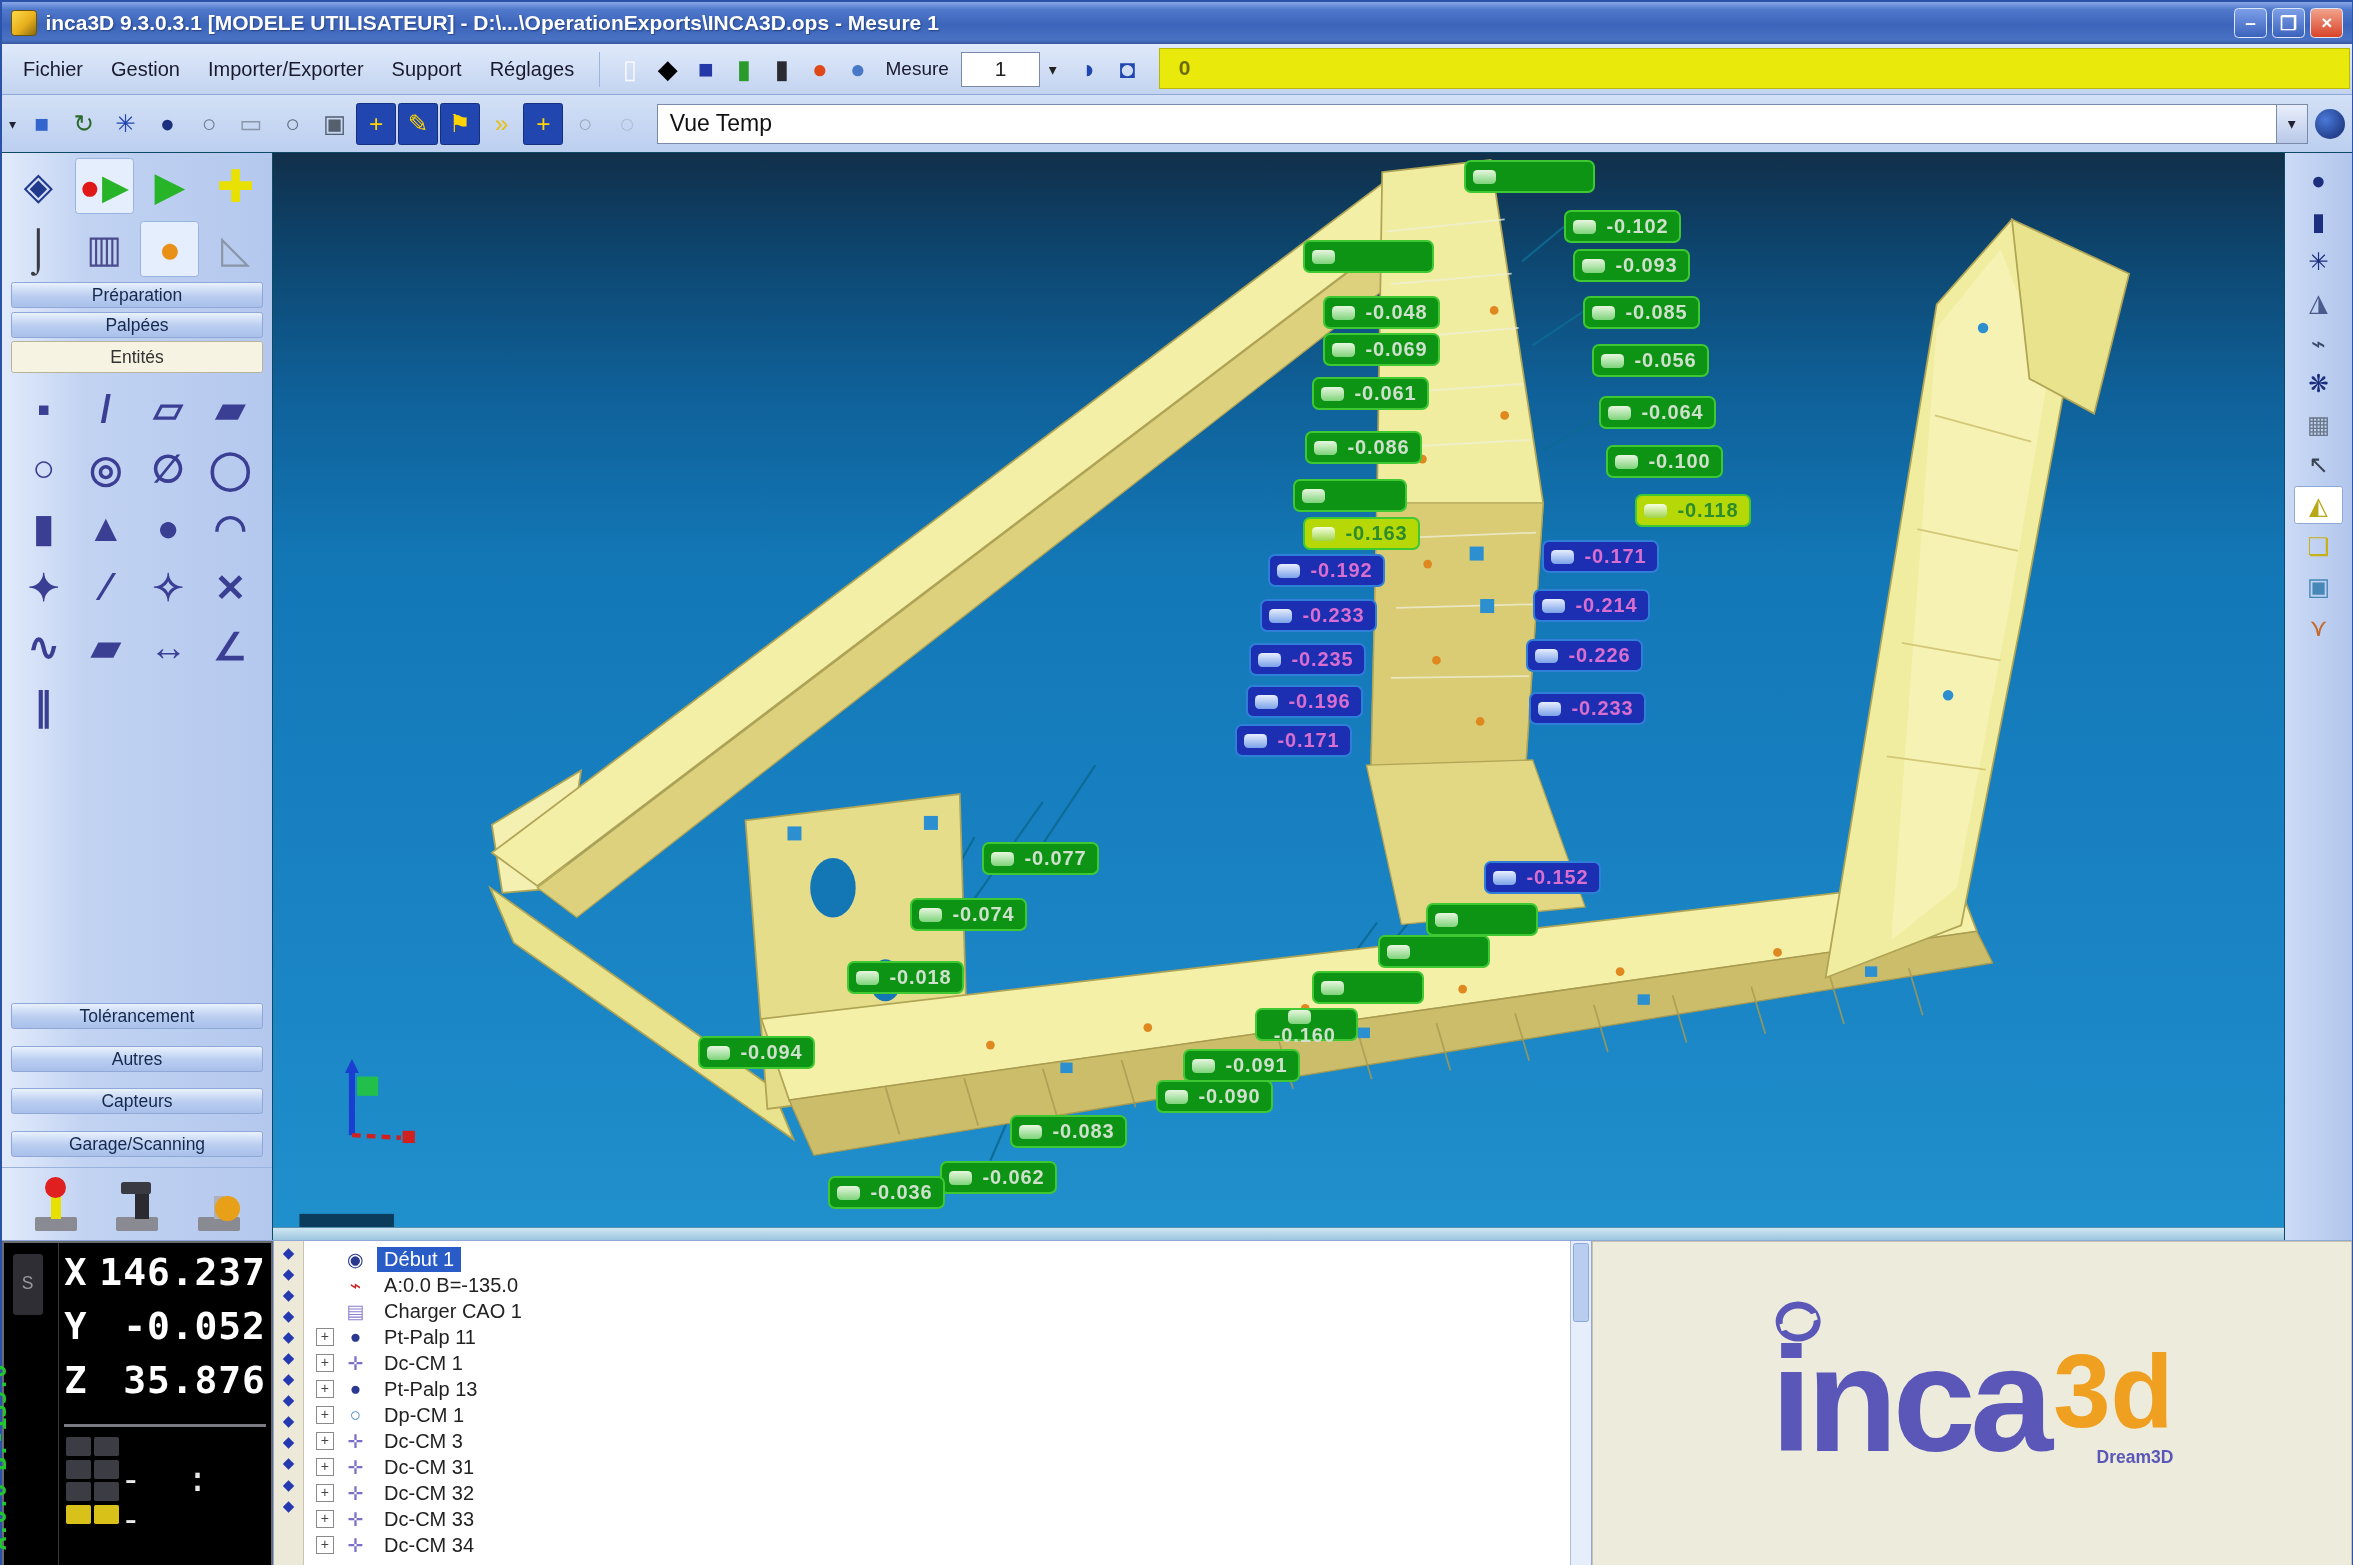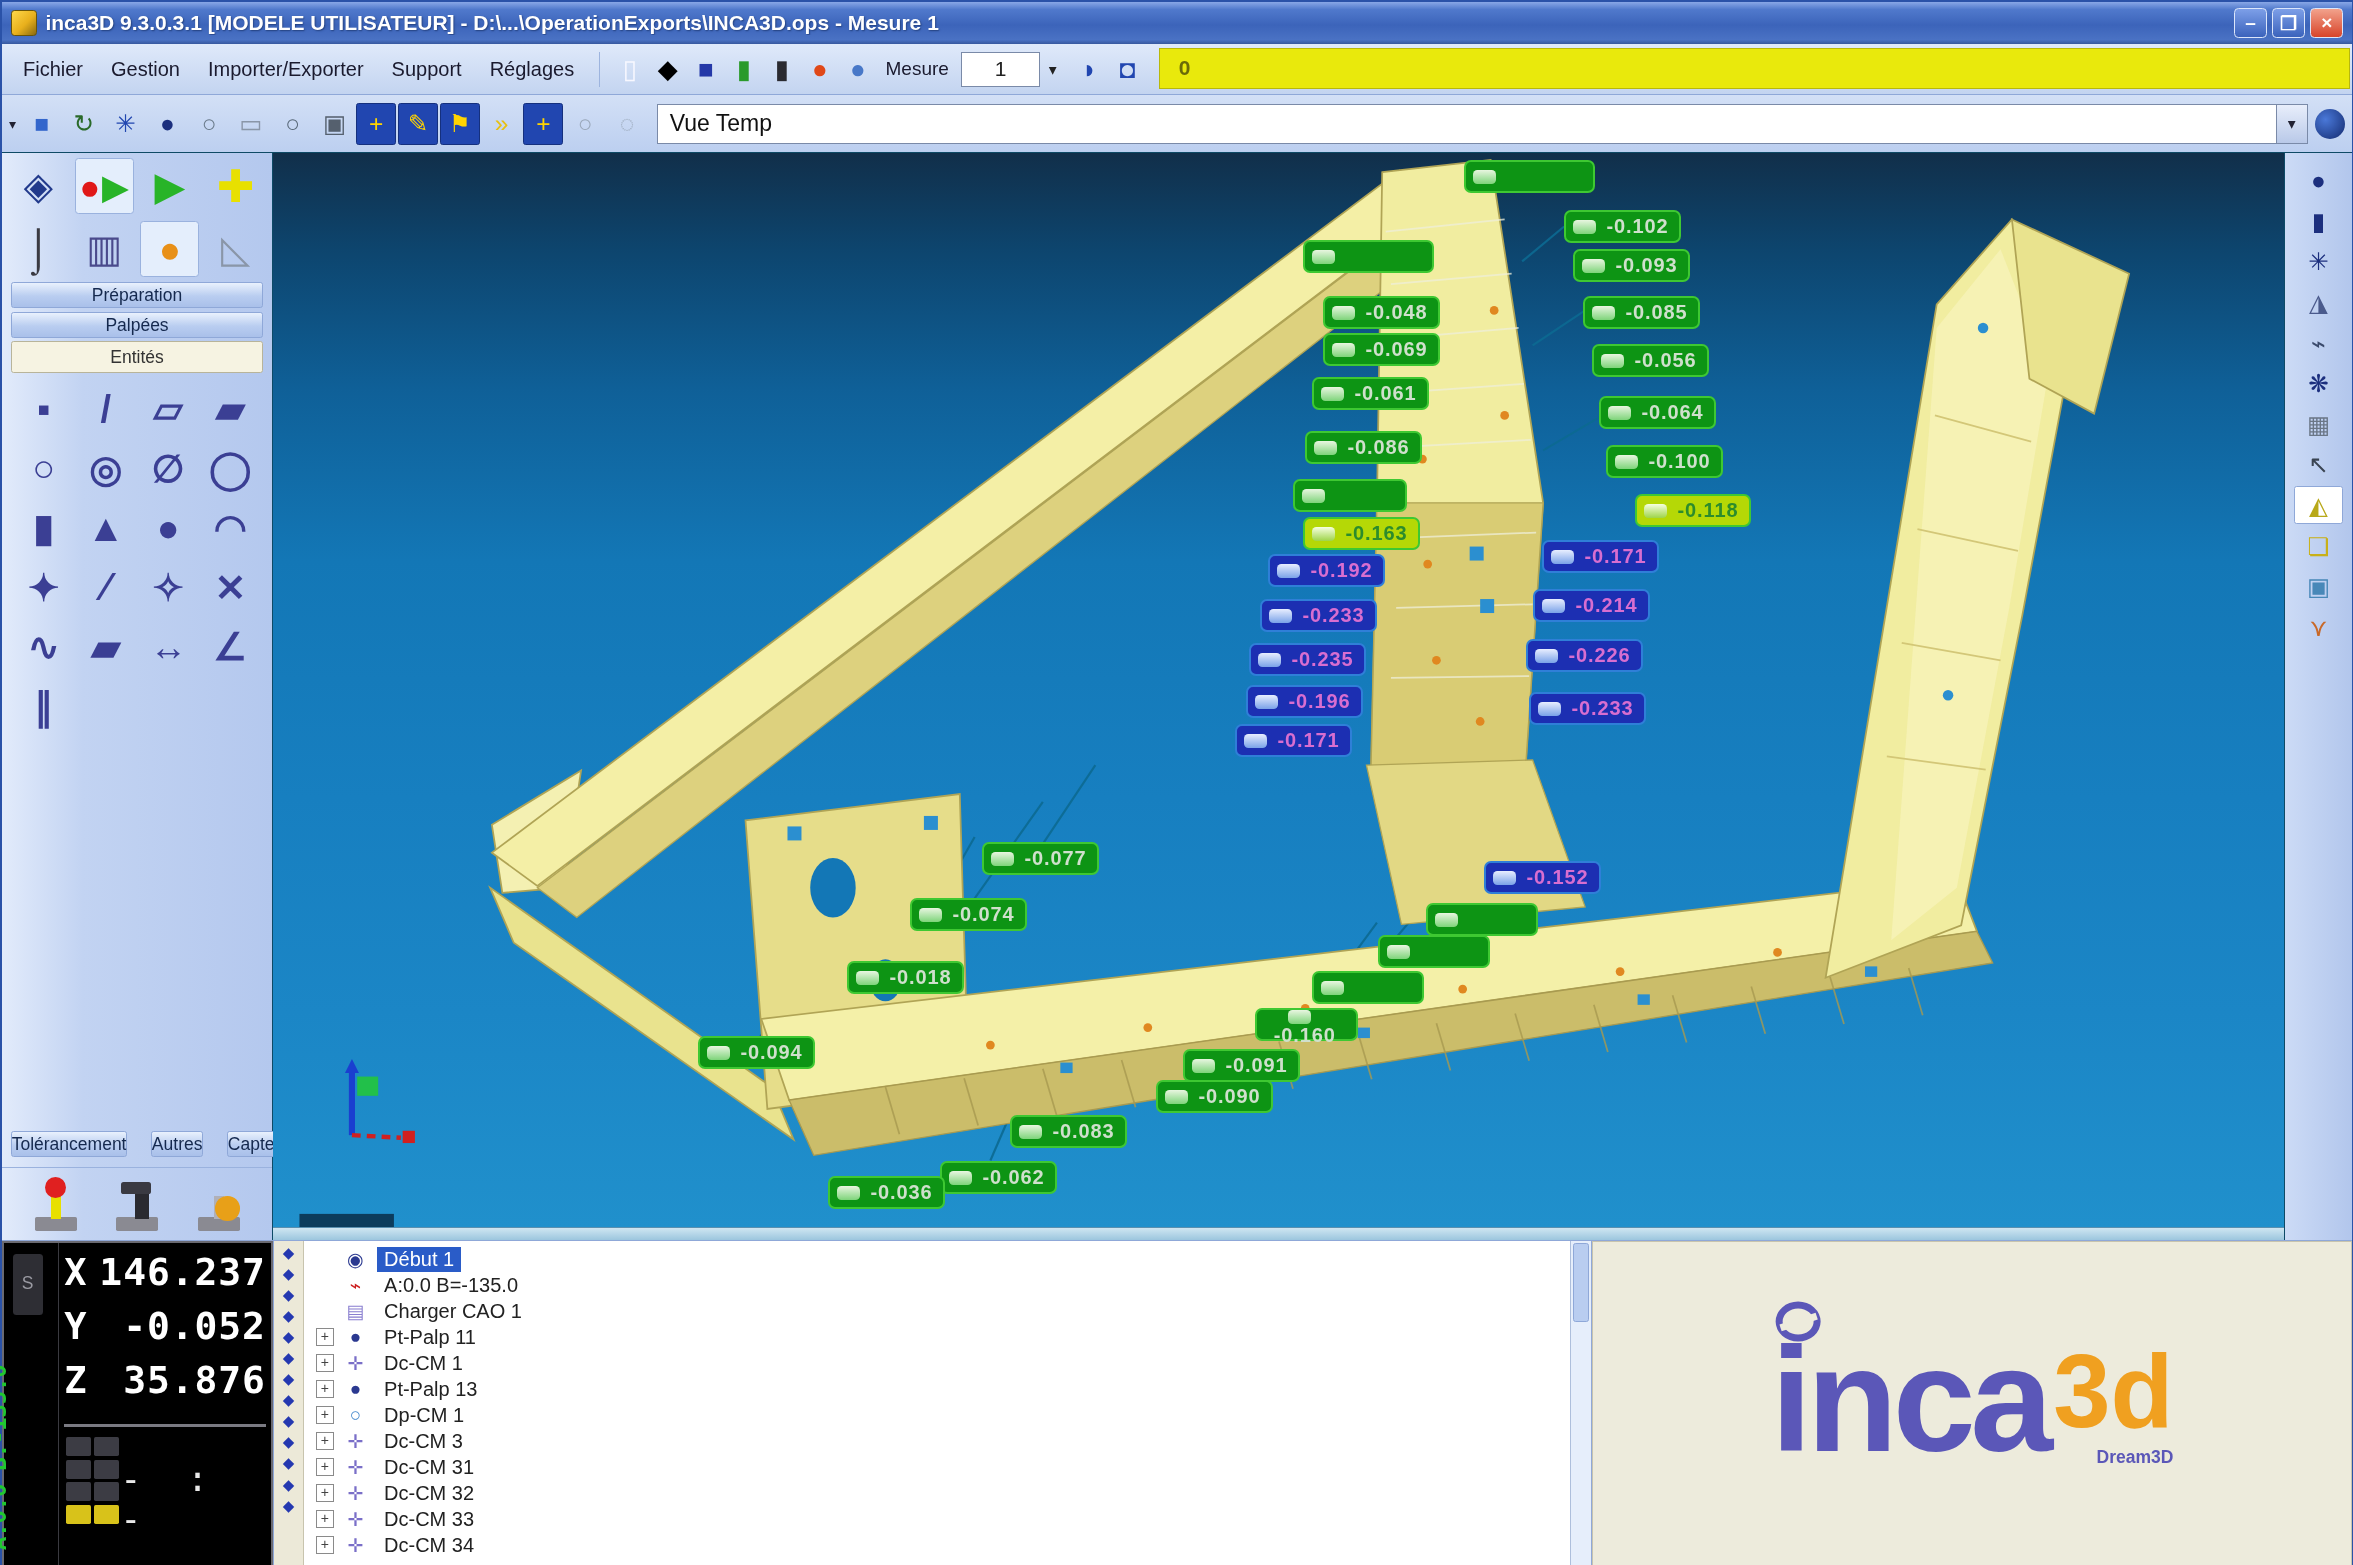--- a/index.html
+++ b/index.html
@@ -66,21 +66,21 @@
   .big-btn span { line-height:1; }
   .side-sec { margin:3.5px 8.7px 0; height:26px; text-align:center; font-size:17.5px; color:#15294e;
     background:linear-gradient(180deg,#e9f1fd,#b9cdf0 55%,#a9c0ea); border:0.9px solid #8fa8d8;
     border-radius:2.6px; line-height:24.5px; }
   .side-sec.active { background:#f6f3e2; border-color:#b8b49a; color:#333; height:31.5px; line-height:30px; }
   .ent-grid { display:grid; grid-template-columns:repeat(4,1fr); row-gap:10.5px; padding:12.2px 10.5px;
     justify-items:center; }
   .ent-ico { width:51px; height:49px; display:flex; align-items:center; justify-content:center;
     font-size:38px; font-weight:bold; color:#3b3f94; }
   .side-spacer { flex:1; }
-  .side-bottom-secs { display:flex; flex-direction:row; gap:6px; padding-bottom:3.5px; }
+  .side-bottom-secs { display:flex; flex-direction:column; gap:13px; padding-bottom:3.5px; }
   .machine-row { display:flex; justify-content:space-evenly; align-items:center; padding:8.7px 0 7px;
     border-top:0.9px solid #9ab2de; margin-top:7px; }
   .m-ico { width:56px; height:56px; position:relative; }
   .m-ico .base { position:absolute; left:7px; bottom:1.7px; width:42px; height:14px; background:#8a8a92; border-radius:1.7px; }
   .m-ico .stem { position:absolute; left:23px; bottom:14px; width:10.5px; height:23px; background:#e8e000; }
   .m-ico .ball { position:absolute; left:17.5px; top:0; width:21px; height:21px; border-radius:50%; background:#e02020; }
   .m-ico.cmm .stem { background:#2a2a30; width:14px; height:35px; left:26px; }
   .m-ico.cmm .ball { background:#3a3a42; border-radius:2.6px; width:30px; height:12.2px; left:12.2px; top:5.2px; }
   .m-ico.scan .stem { background:#b0b0b8; }
   .m-ico.scan .ball { background:#e8a018; width:24.5px; height:24.5px; left:24.5px; top:19px; }

